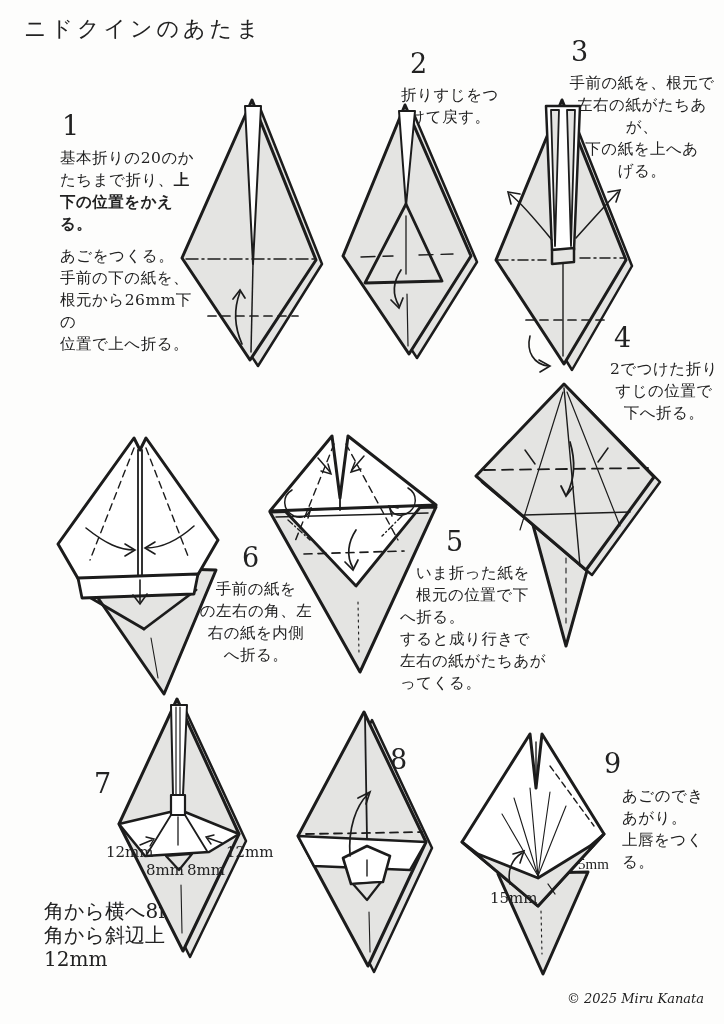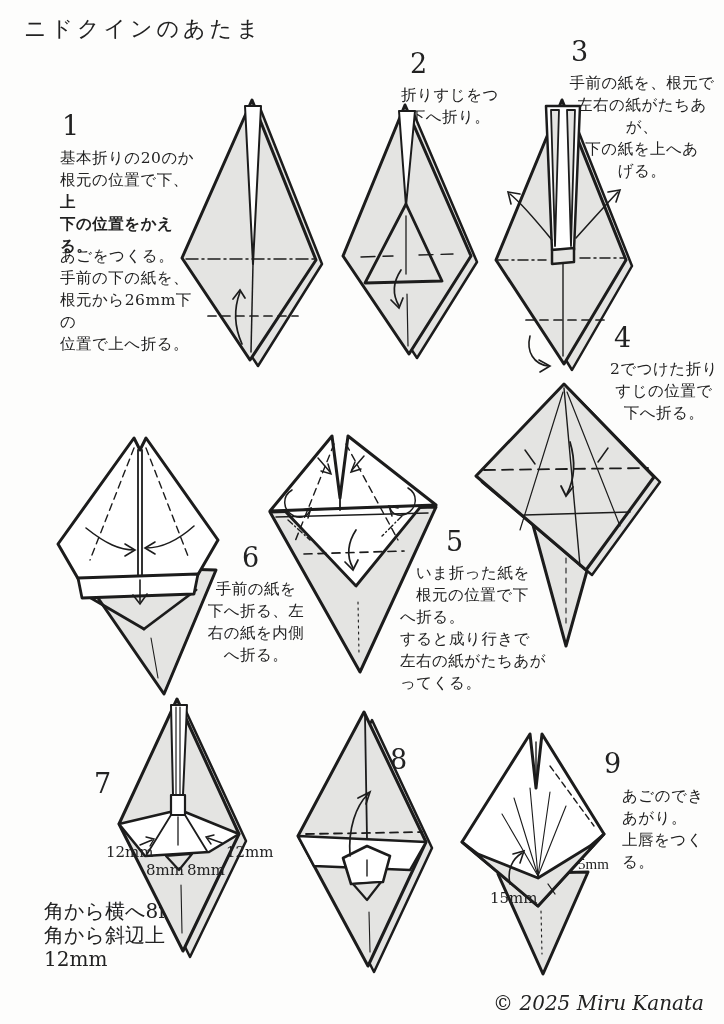--- a/index.html
+++ b/index.html
@@ -29,40 +29,40 @@
   }
   .jtext b{font-weight:bold;}
   .center{text-align:center;}
   .measure{
     position:absolute;font-size:15px;line-height:1;letter-spacing:0;
   }
   .notes{
     position:absolute;font-size:20px;line-height:24px;white-space:pre-line;
   }
   .copyright{
-    position:absolute;right:20px;top:991px;font-size:20px;font-style:italic;
+    position:absolute;right:20px;top:991px;font-size:13px;font-style:italic;
     font-family:"DejaVu Serif","Liberation Serif",serif;
     text-align:right;
   }
   .fig{position:absolute;}
   .fig svg{display:block;overflow:visible;}
   .pp{fill:var(--color-paper);stroke:var(--color-line);stroke-linejoin:round;}
   .wp{fill:#ffffff;stroke:var(--color-line);stroke-linejoin:round;}
   .ln{fill:none;stroke:var(--color-line);stroke-linecap:round;}
 </style>
 </head>
 <body>
 
 <div class="page">
 
   <div class="title">ニドクインのあたま</div>
 
   <div class="stepnum" style="left:62px;top:112px;">1</div>
   <div class="jtext" style="left:60px;top:147px;width:136px;"><span>基本折りの20のか
-根元の位置で下、</span><b>上
+たちまで折り、</span><b>上
 下の位置をかえる。</b></div>
   <div class="jtext" style="left:60px;top:245px;width:136px;">あごをつくる。
 手前の下の紙を、
 根元から26mm下の
 位置で上へ折る。</div>
 
   <div class="fig" style="left:168px;top:92px;">
     <svg width="170" height="278" viewBox="0 0 170 278">
       <polygon class="pp" stroke-width="2.5" points="92,16 154,172 90,274 22,170"></polygon>
       <polygon class="pp" stroke-width="3" points="84,8 148,168 82,268 14,166"></polygon>
@@ -72,21 +72,21 @@
       <line class="ln" stroke-width="1.7" x1="40" y1="224" x2="130" y2="224" stroke-dasharray="8 6"></line>
       <g>
         <path class="ln" stroke-width="1.7" d="M74,252 C66,234 66,216 72,200"></path>
         <polyline class="ln" stroke-width="1.7" points="65,207 72,198 77,206"></polyline>
       </g>
     </svg>
   </div>
 
   <div class="stepnum" style="left:410px;top:50px;">2</div>
   <div class="jtext center" style="left:388px;top:84px;width:124px;">折りすじをつ
-下へ折り。</div>
+けて戻す。</div>
 
   <div class="fig" style="left:333px;top:98px;">
     <svg width="150" height="265" viewBox="0 0 150 265">
       <polygon class="pp" stroke-width="2.5" points="80,14 144,164 84,260 20,162"></polygon>
       <polygon class="pp" stroke-width="3" points="72,7 138,158 76,256 10,158"></polygon>
       <polygon class="wp" stroke-width="2" points="66,13 82,13 73,108"></polygon>
       <polygon class="pp" stroke-width="2.8" points="73,106 109,183 32,185"></polygon>
       <line class="ln" stroke-width="1.3" x1="73" y1="118" x2="73" y2="176"></line>
       <line class="ln" stroke-width="1.4" x1="28" y1="159" x2="60" y2="158" stroke-dasharray="14 8"></line>
       <line class="ln" stroke-width="1.4" x1="86" y1="157" x2="120" y2="156" stroke-dasharray="14 8"></line>
@@ -195,21 +195,21 @@
       <line class="ln" stroke-width="1.7" x1="52" y1="122" x2="152" y2="119" stroke-dasharray="8 6"></line>
       <g>
         <path class="ln" stroke-width="1.7" d="M104,98 C96,110 94,124 101,136"></path>
         <polyline class="ln" stroke-width="1.7" points="93,130 101,138 106,128"></polyline>
       </g>
     </svg>
   </div>
 
   <div class="stepnum" style="left:242px;top:544px;">6</div>
   <div class="jtext center" style="left:196px;top:578px;width:120px;">手前の紙を
-下へ折る、左
+の左右の角、左
 右の紙を内側
 へ折る。</div>
 
   <div class="fig" style="left:48px;top:432px;">
     <svg width="180" height="270" viewBox="0 0 180 270">
       <polygon class="pp" stroke-width="3" points="28,134 168,138 116,262"></polygon>
       <line class="ln" stroke-width="1.1" x1="103" y1="206" x2="110" y2="246"></line>
       <line class="ln" stroke-width="2.8" x1="36" y1="162" x2="96" y2="197"></line>
       <line class="ln" stroke-width="2.8" x1="96" y1="197" x2="148" y2="158"></line>
       <polygon class="wp" stroke-width="3" points="86,6 10,112 32,150 148,146 170,108 98,6 92,18"></polygon>

